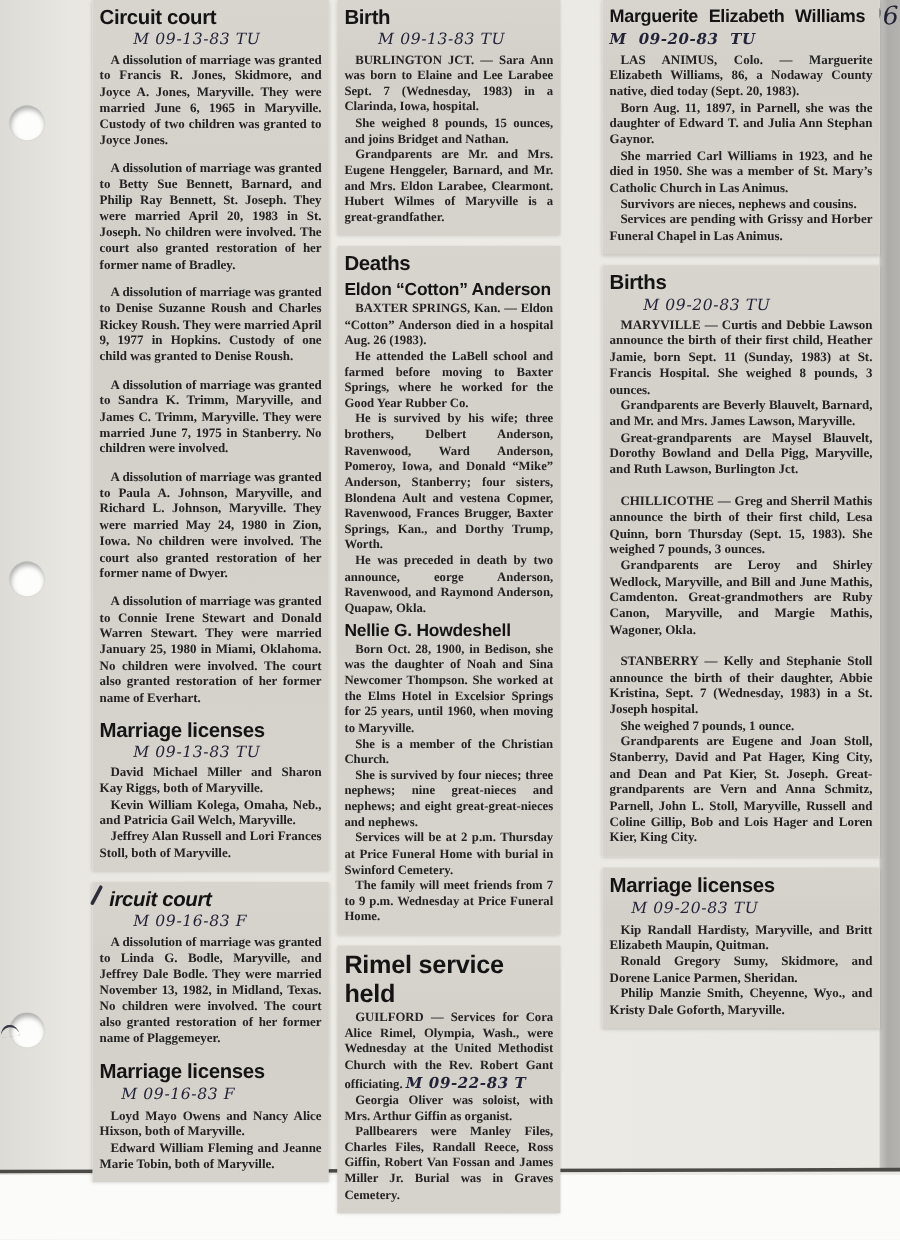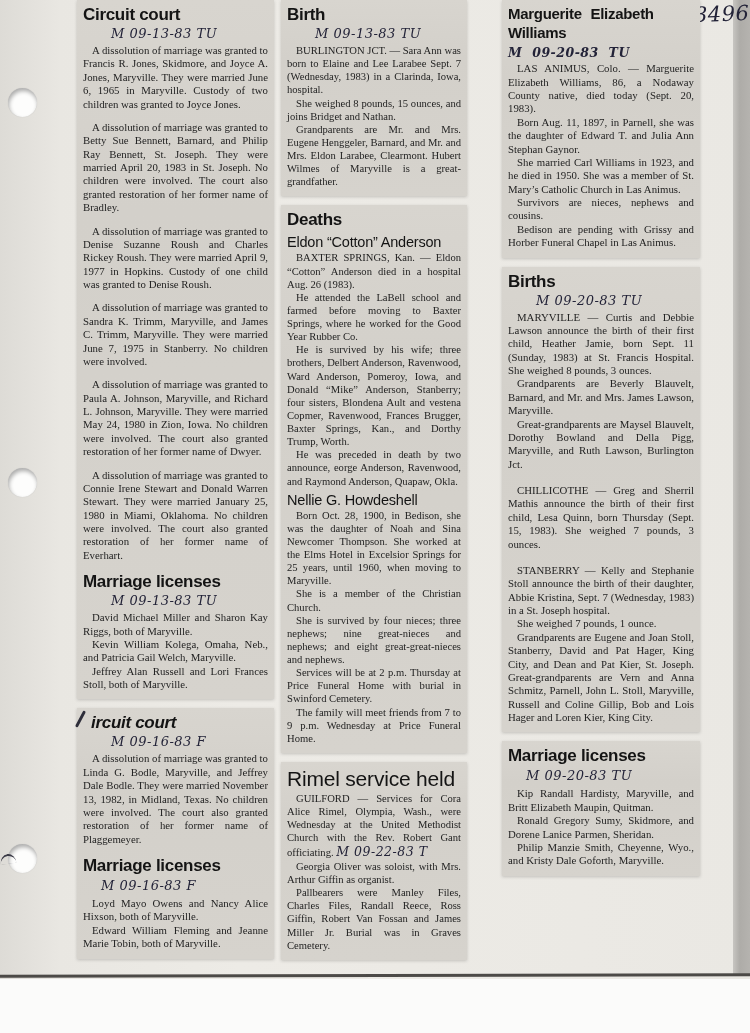--- a/index.html
+++ b/index.html
@@ -15,29 +15,29 @@
   .hole1{left:8px;top:88px;}
   .hole2{left:8px;top:468px;}
   .hole3{left:8px;top:844px;}
   .pen-squiggle{position:absolute;left:0;top:854px;width:16px;height:8px;border-top:2px solid #3a3a46;
        border-radius:50% 50% 0 0/100% 100% 0 0;transform:rotate(-8deg);}
   .hw{font-family:"DejaVu Serif",serif;font-style:italic;color:#232338;letter-spacing:.5px;}
   .page-num{position:absolute;left:694px;top:2px;font-size:21px;transform:rotate(-2deg);}
   .col{position:absolute;top:0;}
   .col1{left:40px;width:197px;margin-left:37px;}
   .col2{left:281px;width:186px;}
-  .col3{left:502px;width:198px;}
+  .col3{left:502px;width:231px;}
   .clip{background:linear-gradient(180deg,#d8d5cf 0,#d3d0ca 30%,#d6d3cd 100%);
        box-shadow:0 1px 3px rgba(0,0,0,.18);padding:3px 6px 8px 6px;color:#232323;position:relative;}
-  .clip p{margin:0;font-size:10.8px;line-height:1.24;text-align:justify;text-indent:9px;}
+  .clip p{margin:0;font-size:10.8px;line-height:1.24;text-align:justify;text-indent:9px;font-weight:bold;}
   .clip p.sp{margin-bottom:10px;}
   .clip p.gap{margin-top:13px;}
   .head{margin:2px 0 1px 0;font-family:"Liberation Sans",sans-serif;font-weight:bold;
        font-size:17px;letter-spacing:-.3px;color:#141414;}
-  .subhead{margin:4px 0 1px 0;font-family:"Liberation Sans",sans-serif;font-weight:normal;
+  .subhead{margin:4px 0 1px 0;font-family:"Liberation Sans",sans-serif;font-weight:bold;
        font-size:14.5px;letter-spacing:-.2px;color:#141414;}
   .head-wide{font-size:15px;word-spacing:5px;line-height:1.25;}
   .note{font-size:13px;margin:0 0 3px 28px;}
   .note2{font-size:13px;margin:2px 0 4px 18px;}
   .hw-inline{font-size:12.5px;white-space:nowrap;}
   .clip-b{margin-top:9px;}
   .slash{position:absolute;left:2px;top:2px;width:3px;height:18px;background:#2e2e3a;transform:rotate(28deg);border-radius:2px;}
   .col2 .clip p{font-size:10.6px;}
 </style>
 </head>
@@ -115,30 +115,31 @@
     </section>
   </div>
 
   <div class="col col3">
     <section class="clip">
       <h2 class="head head-wide"><span>Marguerite Elizabeth Williams</span> <span class="hw hw-inline">M 09-20-83 TU</span></h2>
       <p>LAS ANIMUS, Colo. — Marguerite Elizabeth Williams, 86, a Nodaway County native, died today (Sept. 20, 1983).</p>
       <p>Born Aug. 11, 1897, in Parnell, she was the daughter of Edward T. and Julia Ann Stephan Gaynor.</p>
       <p>She married Carl Williams in 1923, and he died in 1950. She was a member of St. Mary’s Catholic Church in Las Animus.</p>
       <p>Survivors are nieces, nephews and cousins.</p>
-      <p>Bedison are pending with Grissy and Horber Funeral Chapel in Las Animus.</p>
+      <p>Services are pending with Grissy and Horber Funeral Chapel in Las Animus.</p>
     </section>
 
     <section class="clip clip-b">
       <h2 class="head">Births</h2>
       <div class="hw note">M 09-20-83 TU</div>
       <p>MARYVILLE — Curtis and Debbie Lawson announce the birth of their first child, Heather Jamie, born Sept. 11 (Sunday, 1983) at St. Francis Hospital. She weighed 8 pounds, 3 ounces.</p>
       <p>Grandparents are Beverly Blauvelt, Barnard, and Mr. and Mrs. James Lawson, Maryville.</p>
       <p>Great-grandparents are Maysel Blauvelt, Dorothy Bowland and Della Pigg, Maryville, and Ruth Lawson, Burlington Jct.</p>
       <p class="gap">CHILLICOTHE — Greg and Sherril Mathis announce the birth of their first child, Lesa Quinn, born Thursday (Sept. 15, 1983). She weighed 7 pounds, 3 ounces.</p>
+      <p>Grandparents are Leroy and Shirley Wedlock, Maryville, and Bill and June Mathis, Camdenton. Great-grandmothers are Ruby Canon, Maryville, and Margie Mathis, Wagoner, Okla.</p>
       <p class="gap">STANBERRY — Kelly and Stephanie Stoll announce the birth of their daughter, Abbie Kristina, Sept. 7 (Wednesday, 1983) in a St. Joseph hospital.</p>
       <p>She weighed 7 pounds, 1 ounce.</p>
       <p>Grandparents are Eugene and Joan Stoll, Stanberry, David and Pat Hager, King City, and Dean and Pat Kier, St. Joseph. Great-grandparents are Vern and Anna Schmitz, Parnell, John L. Stoll, Maryville, Russell and Coline Gillip, Bob and Lois Hager and Loren Kier, King City.</p>
     </section>
 
     <section class="clip clip-b">
       <h2 class="head">Marriage licenses</h2>
       <div class="hw note2">M 09-20-83 TU</div>
       <p>Kip Randall Hardisty, Maryville, and Britt Elizabeth Maupin, Quitman.</p>
       <p>Ronald Gregory Sumy, Skidmore, and Dorene Lanice Parmen, Sheridan.</p>

